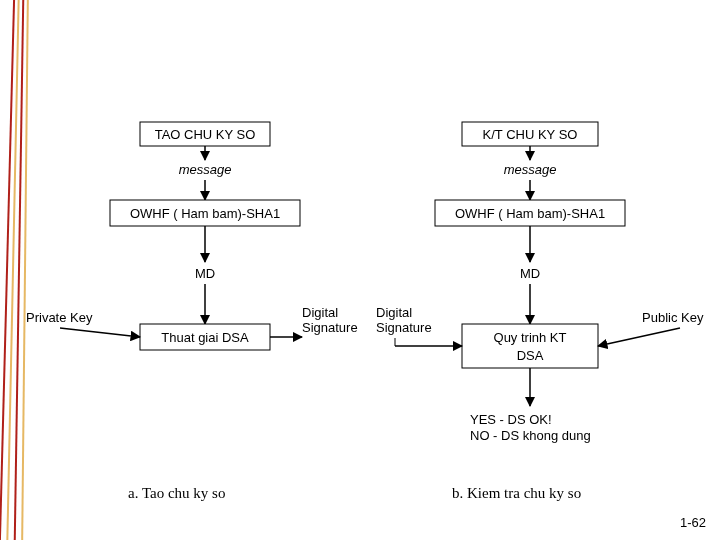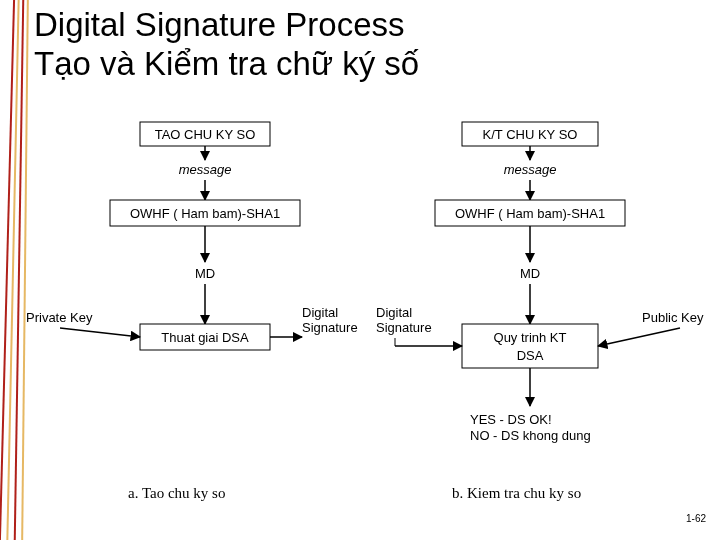--- a/index.html
+++ b/index.html
@@ -5,44 +5,40 @@
   * { box-sizing: border-box; margin: 0; padding: 0; }
   html, body { width: 720px; height: 540px; font-family: Arial, Helvetica, sans-serif; background: #fff; }
   .page { position: relative; width: 720px; height: 540px; overflow: hidden; }
   .accent-lines { position: absolute; left: 0; top: 0; width: 28px; height: 540px; pointer-events: none; }
   .accent-lines .line { position: absolute; top: -20px; height: 580px; width: 2px; }
   .l1 { left: 6px; background: #b0201a; transform: rotate(1.5deg); }
   .l2 { left: 12px; background: #e6b864; transform: rotate(1.2deg); }
   .l3 { left: 18px; background: #b0201a; transform: rotate(0.9deg); }
   .l4 { left: 24px; background: #e6b864; transform: rotate(0.6deg); }
   .title { position: absolute; left: 34px; top: 6px; font-size: 33px; color: #000; line-height: 1.18; }
-  .slideno { position: absolute; right: 14px; bottom: 16px; font-size: 10px; color: #000; }
+  .slideno { position: absolute; right: 14px; bottom: 10px; font-size: 13px; color: #000; }
   .canvas svg { position: absolute; left: 0; top: 0; }
   .box { fill: #fff; stroke: #000; stroke-width: 1; }
   .t { font-family: Arial, Helvetica, sans-serif; fill: #000; }
   .tc { text-anchor: middle; }
   .ts { font-size: 13px; }
   .ti { font-style: italic; font-size: 13px; }
   .tcap { font-size: 15px; font-family: "Times New Roman", serif; }
 </style>
 </head>
 <body>
 <div class="page">
 
 <div class="accent-lines">
   <div class="line l1"></div>
   <div class="line l2"></div>
   <div class="line l3"></div>
   <div class="line l4"></div>
 </div>
 
-<div class="title">
-  <span>Digital Signature Process</span><br>
-  <span>Tạo và Kiểm tra chữ ký số</span>
-</div>
 
 <div class="slideno">1-62</div>
 
 <div class="canvas">
 <svg width="720" height="540" viewBox="0 0 720 540">
   <defs>
     <marker id="arrow" viewBox="0 0 10 10" refX="9" refY="5" markerWidth="7" markerHeight="7" orient="auto-start-reverse">
       <path d="M 0 0 L 10 5 L 0 10 z" fill="#000"></path>
     </marker>
   </defs>

